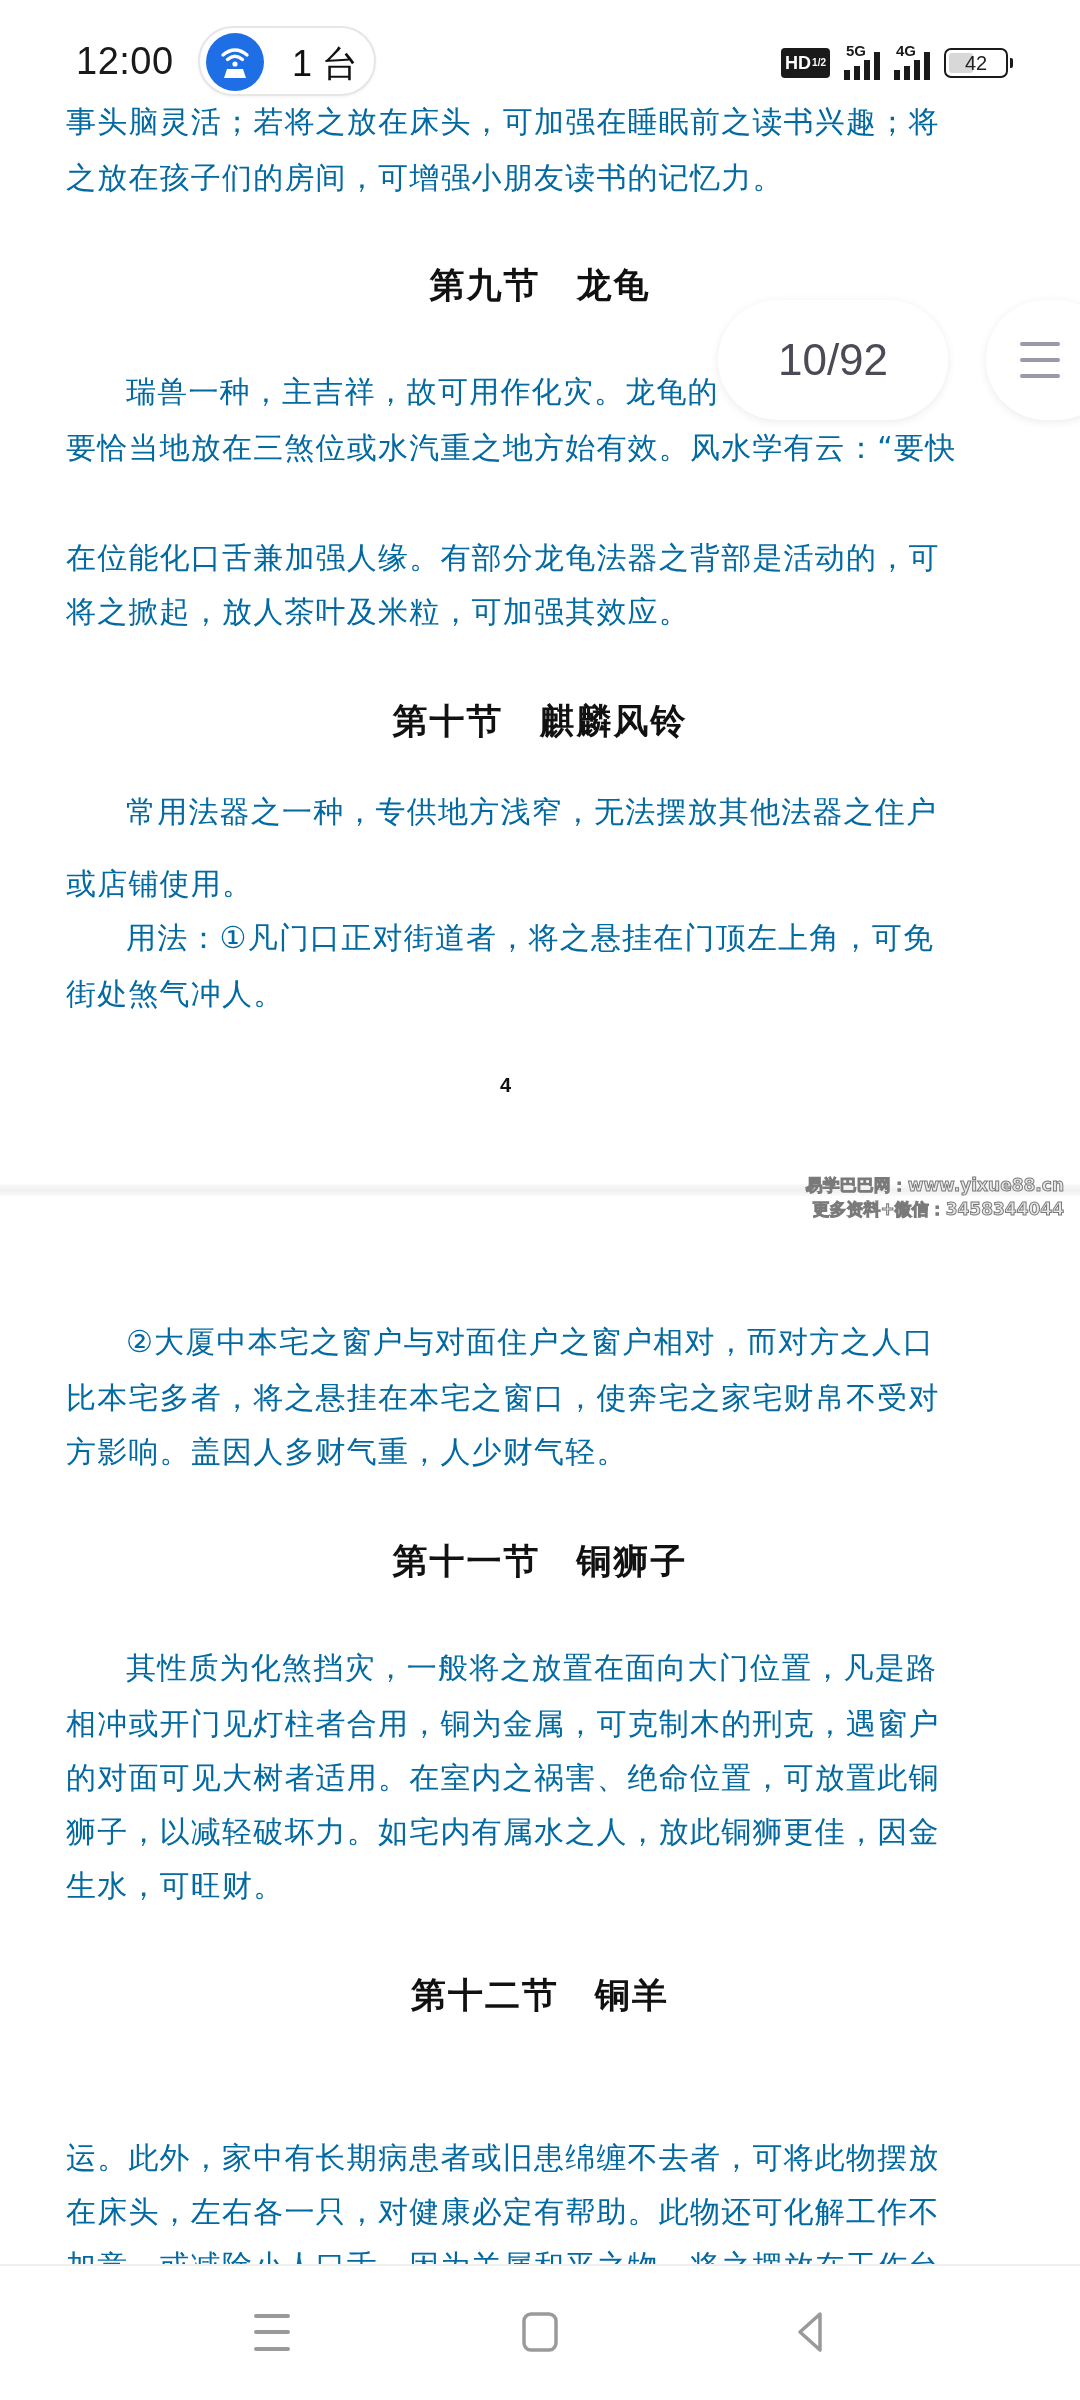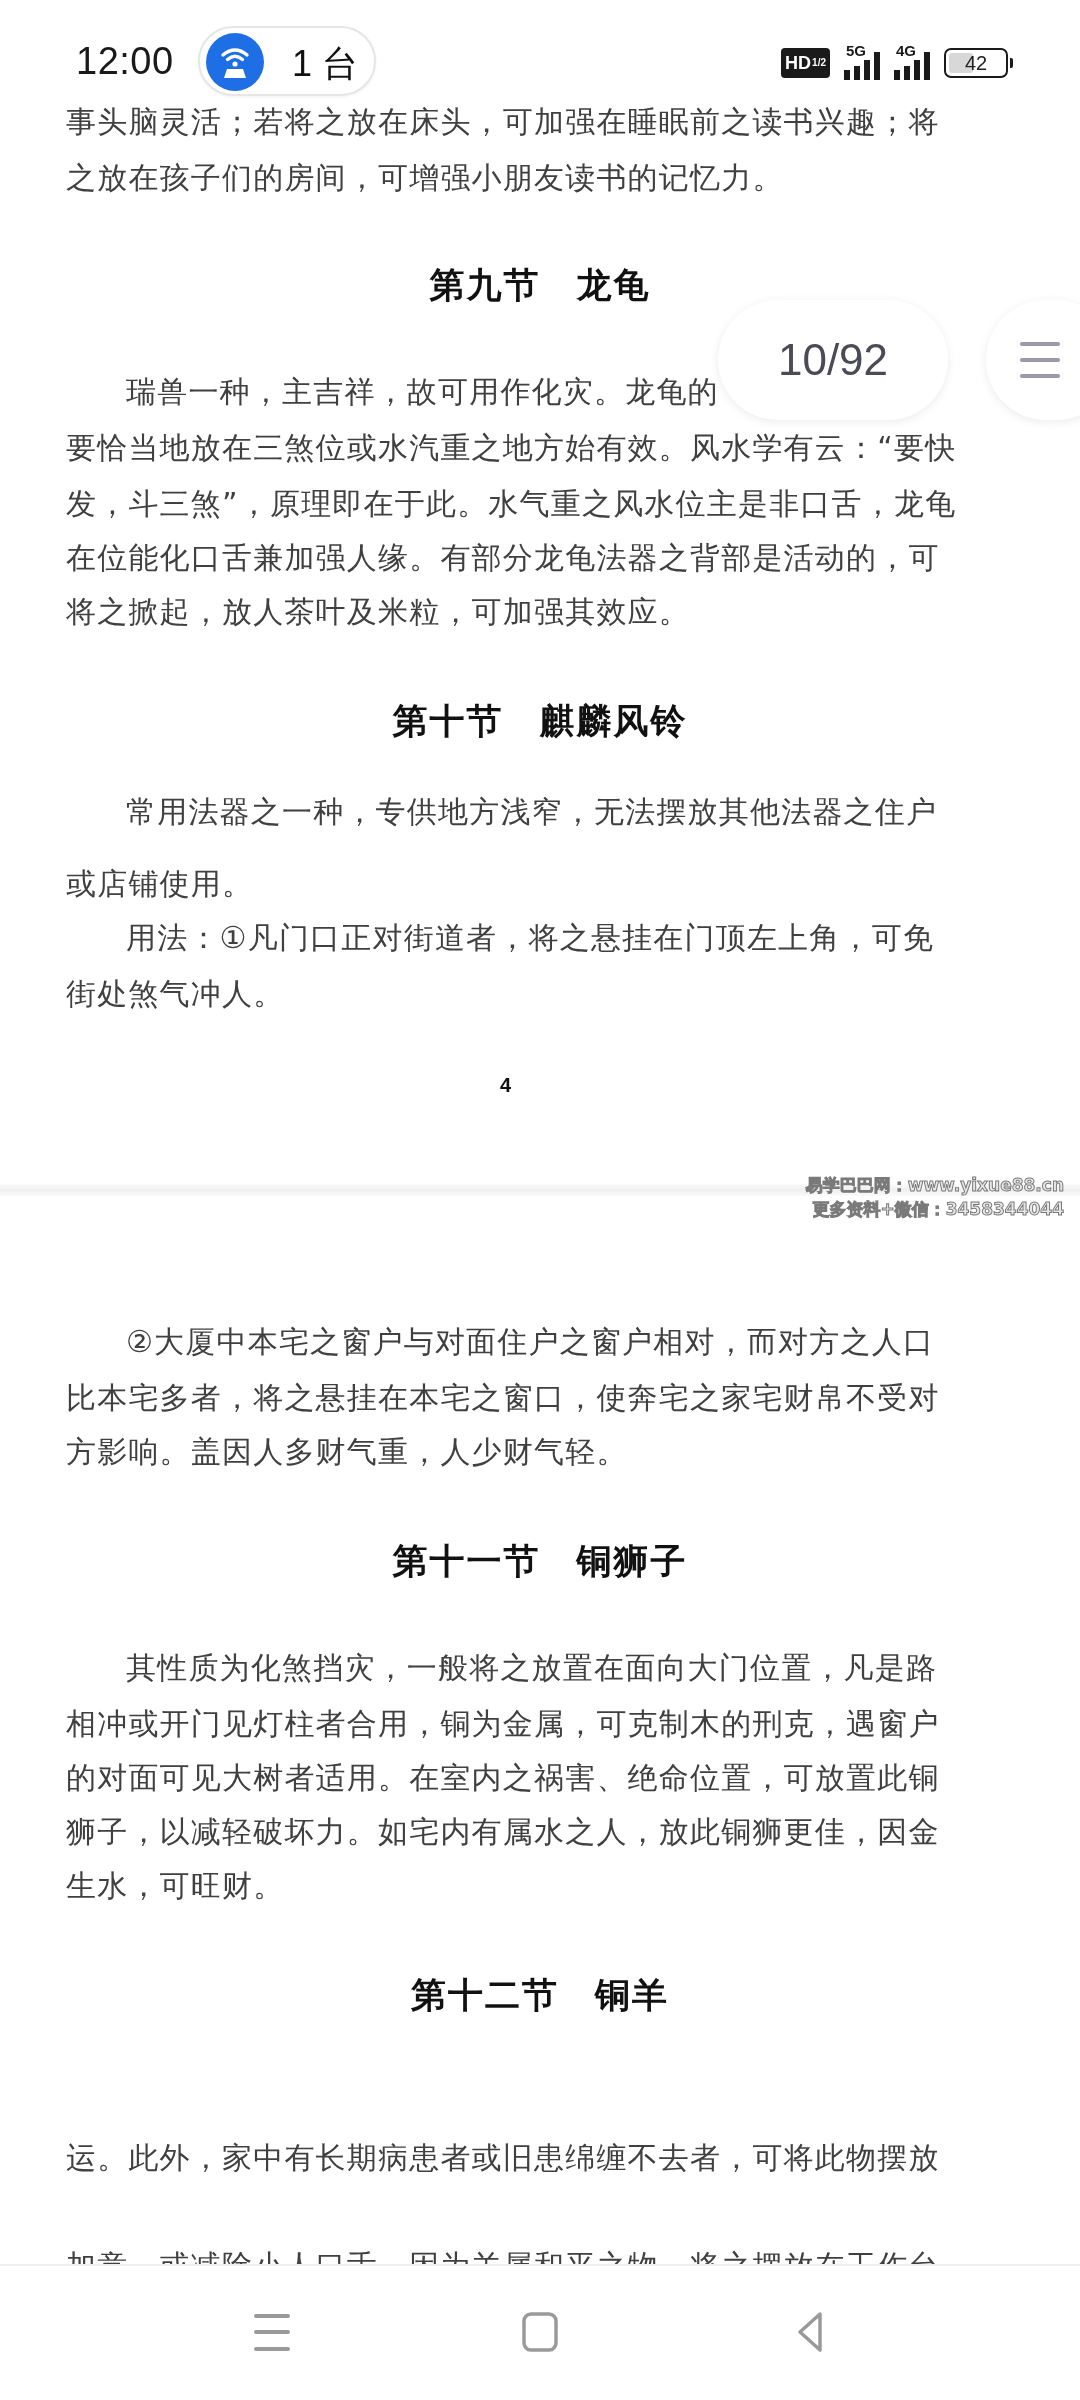--- a/index.html
+++ b/index.html
@@ -70,21 +70,21 @@
     }
     .battery::after {
       content: ""; position: absolute; right: -7px; top: 8px;
       width: 3px; height: 10px; background: #1a1a1a; border-radius: 0 2px 2px 0;
     }
 
     
     .doc {
       position: absolute; left: 0; top: 0; width: 1080px; height: 2400px;
     }
-    .line { position: absolute; left: 66px; font-size: 30px; color: #404040; white-space: nowrap; letter-spacing: 1.2px; font-family: "DejaVu Sans", sans-serif; }
+    .line { position: absolute; left: 66px; font-size: 30px; color: #0369a1; white-space: nowrap; letter-spacing: 1.2px; font-family: "DejaVu Sans", sans-serif; }
     .indent { left: 126px; }
     .heading {
       position: absolute; left: 0; width: 1080px; text-align: center;
       font-size: 35px; font-weight: bold; color: #111;
       font-family: "DejaVu Sans", sans-serif; letter-spacing: 2px;
     }
     .heading .num { margin-right: 36px; }
     .page-num {
       position: absolute; left: 500px; top: 1074px;
       font-size: 20px; font-weight: bold; color: #111;
@@ -142,21 +142,20 @@
 
     <div class="line" style="top:102px;">事头脑灵活；若将之放在床头，可加强在睡眠前之读书兴趣；将</div>
     <div class="line" style="top:158px;">之放在孩子们的房间，可增强小朋友读书的记忆力。</div>
 
     <div class="heading" style="top:262px;">
       <span class="num">第九节</span><span>龙龟</span>
     </div>
 
     <div class="line indent" style="top:372px;">瑞兽一种，主吉祥，故可用作化灾。龙龟的</div>
     <div class="line" style="top:428px;">要恰当地放在三煞位或水汽重之地方始有效。风水学有云：“要快</div>
-    <div class="line" style="top:484px;">发，斗三煞”，原理即在于此。水气重之风水位主是非口舌，龙龟</div>
     <div class="line" style="top:538px;">在位能化口舌兼加强人缘。有部分龙龟法器之背部是活动的，可</div>
     <div class="line" style="top:592px;">将之掀起，放人茶叶及米粒，可加强其效应。</div>
 
     <div class="heading" style="top:698px;">
       <span class="num">第十节</span><span>麒麟风铃</span>
     </div>
 
     <div class="line indent" style="top:792px;">常用法器之一种，专供地方浅窄，无法摆放其他法器之住户</div>
     <div class="line" style="top:864px;">或店铺使用。</div>
     <div class="line indent" style="top:918px;">用法：①凡门口正对街道者，将之悬挂在门顶左上角，可免</div>
@@ -183,20 +182,21 @@
     <div class="line" style="top:1704px;">相冲或开门见灯柱者合用，铜为金属，可克制木的刑克，遇窗户</div>
     <div class="line" style="top:1758px;">的对面可见大树者适用。在室内之祸害、绝命位置，可放置此铜</div>
     <div class="line" style="top:1812px;">狮子，以减轻破坏力。如宅内有属水之人，放此铜狮更佳，因金</div>
     <div class="line" style="top:1866px;">生水，可旺财。</div>
 
     <div class="heading" style="top:1972px;">
       <span class="num">第十二节</span><span>铜羊</span>
     </div>
 
     <div class="line" style="top:2138px;">运。此外，家中有长期病患者或旧患绵缠不去者，可将此物摆放</div>
+    <div class="line" style="top:2192px;">在床头，左右各一只，对健康必定有帮助。此物还可化解工作不</div>
     <div class="line" style="top:2246px;">加意，或减除小人口舌，因为羊属和平之物，将之摆放在工作台</div>
   </div>
 
   <div class="status-bar">
     <div class="clock">12:00</div>
 
     <div class="hotspot-pill">
       <div class="hotspot-circle">
         <svg width="40" height="40" viewBox="0 0 40 40">
           <path d="M8 13 Q20 3 32 13" stroke="#fff" stroke-width="3.4" fill="none" stroke-linecap="round"></path>

